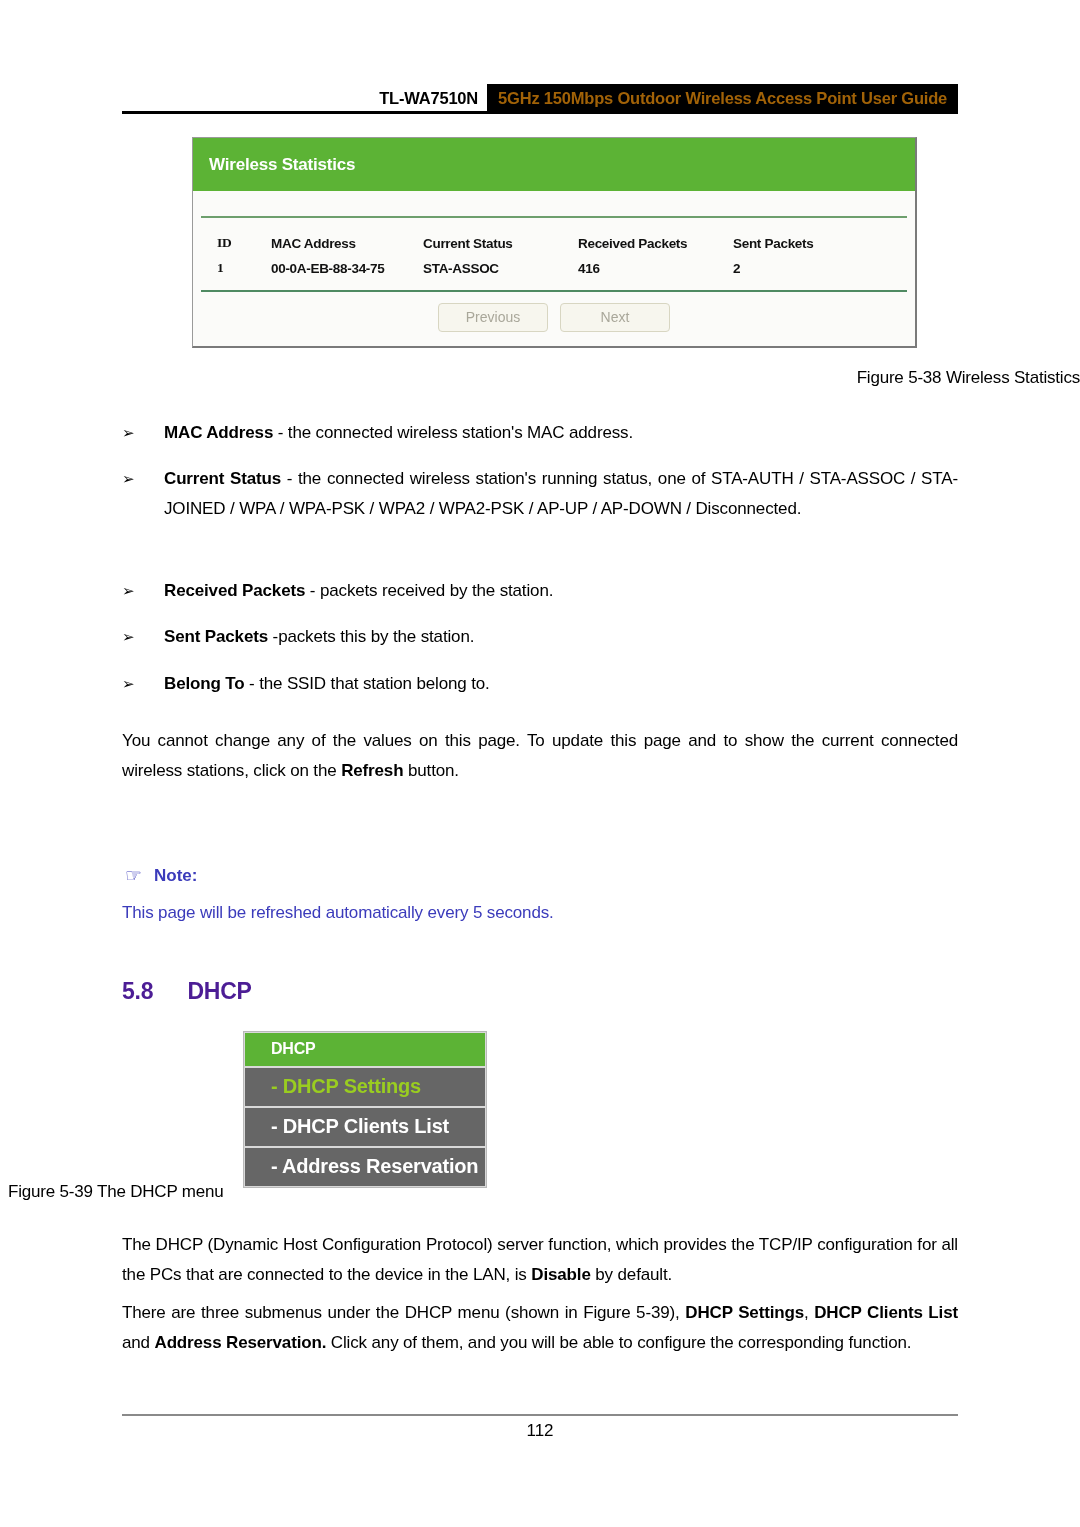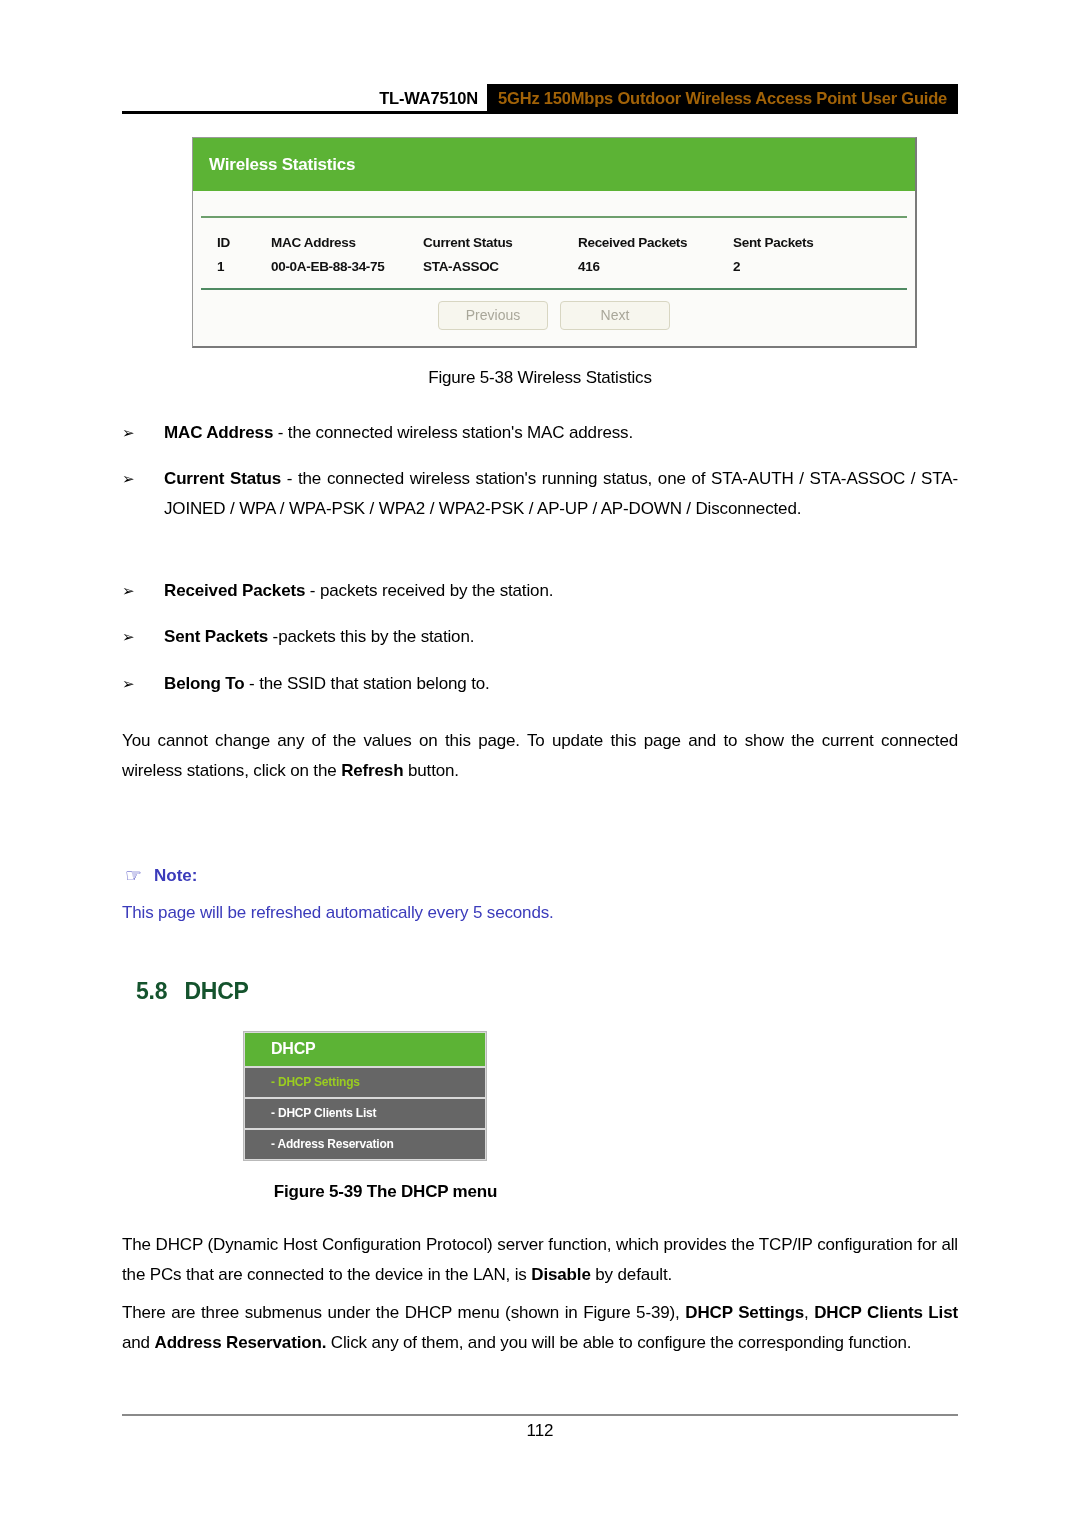--- a/index.html
+++ b/index.html
@@ -139,21 +139,21 @@
     margin-top: 4px;
   }
   table.sta-table th, table.sta-table td {
     text-align: left;
     font-size: 13.5px;
     font-weight: bold;
     letter-spacing: -0.3px;
     color: #111;
     padding: 4px 0 5px 0;
   }
-  table.sta-table th.c-id, table.sta-table td.c-id { width: 78px; padding-left: 24px; }
+  table.sta-table th.c-id, table.sta-table td.c-id { width: 78px; padding-left: 24px; font-family: Liberation Serif, serif; }
   table.sta-table th.c-mac, table.sta-table td.c-mac { width: 152px; }
   table.sta-table th.c-status, table.sta-table td.c-status { width: 155px; }
   table.sta-table th.c-rx, table.sta-table td.c-rx { width: 155px; }
   table.sta-table th.c-tx, table.sta-table td.c-tx { width: auto; }
 
   .ui-footline {
     height: 2px;
     background: #4f8a62;
     margin: 9px 8px 0 8px;
   }
@@ -176,22 +176,22 @@
     cursor: default;
   }
 
   
   .fig-caption {
     position: absolute;
     font-size: 17px;
     color: #000;
     letter-spacing: -0.2px;
   }
-  #fig538 { left: 0; top: 368px; width: 1080px; text-align: center; }
-  #fig539 { left: 17px; top: 1182px; width: 737px; text-align: center; font-weight: bold; }
+  #fig538 { left: 0; top: 368px; width: 1080px; text-align: right; }
+  #fig539 { left: 8px; top: 1182px; width: 737px; text-align: left; }
 
   
   .bullet {
     position: absolute;
     left: 122px;
     width: 836px;
     font-size: 17px;
     line-height: 30px;
     color: #000;
     letter-spacing: -0.15px;
@@ -238,27 +238,27 @@
     top: 903px;
     width: 836px;
     font-size: 17px;
     color: #3b3bbb;
     letter-spacing: -0.15px;
   }
 
   
   .sec-head {
     position: absolute;
-    left: 136px;
+    left: 122px;
     top: 978px;
     font-size: 23px;
     font-weight: bold;
-    color: #14532d;
-    display: flex;
-    gap: 17px;
+    color: #4c1d95;
+    display: flex;
+    gap: 34px;
     letter-spacing: -0.2px;
   }
 
   
   .dhcp-menu {
     position: absolute;
     left: 243px;
     top: 1031px;
     width: 244px;
     border: 1px solid #b9b9b9;
@@ -269,21 +269,21 @@
     background: #5cb335;
     color: #ffffff;
     font-size: 16px;
     font-weight: bold;
     padding: 7px 0 8px 26px;
     letter-spacing: -0.2px;
   }
   .dhcp-menu .m-item {
     background: #666666;
     color: #ffffff;
-    font-size: 12px;
+    font-size: 20px;
     font-weight: bold;
     padding: 7px 0 8px 26px;
     margin-top: 2px;
     letter-spacing: -0.2px;
     cursor: pointer;
   }
   .dhcp-menu .m-item.active { color: #9acd20; }
 
   
   .footer-rule {

